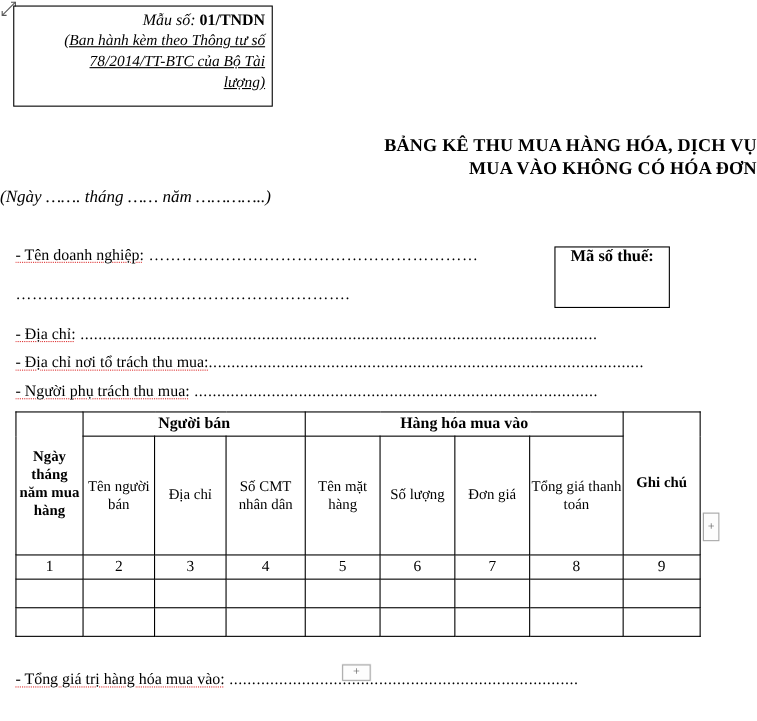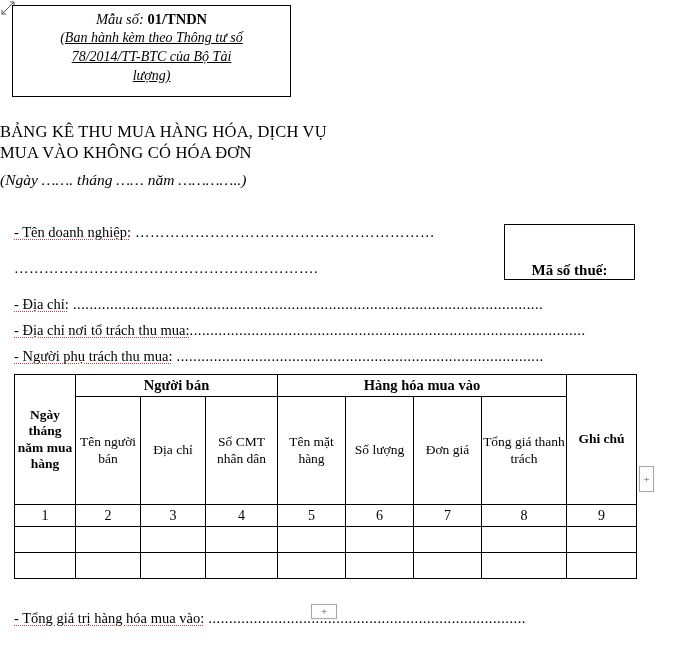--- a/index.html
+++ b/index.html
@@ -16,47 +16,47 @@
     width: 688px;
     height: 655px;
     background: #fff;
   }
 
   
   .form-code-box {
     position: absolute;
     left: 12px;
     top: 5px;
-    width: 279px;
+    width: 236px;
     height: 92px;
     border: 1px solid #000;
     padding: 4px 6px 2px 6px;
-    text-align: center;
+    text-align: right;
     line-height: 1.26;
   }
   .form-code-line1 {
     font-size: 14.5px;
     font-style: italic;
   }
   .form-code-line1 b { font-style: normal; font-weight: bold; }
   .form-code-sub {
     font-size: 14px;
     font-style: italic;
     margin-top: 1px;
     text-decoration: underline;
   }
 
   
   .doc-title {
     position: absolute;
     left: 0; right: 0;
     top: 122px;
-    text-align: left;
+    text-align: right;
     font-size: 16.5px;
-    font-weight: normal;
+    font-weight: bold;
     letter-spacing: .2px;
   }
   .doc-title .l2 { display: block; margin-top: 1px; }
   .doc-subtitle {
     position: absolute;
     left: 0; right: 0;
     top: 171px;
     text-align: left;
     font-size: 15.5px;
     font-style: italic;
@@ -79,25 +79,25 @@
   }
   .dots { letter-spacing: .5px; }
   .spell { text-decoration: underline; text-decoration-style: dotted;
            text-decoration-color: #d33; text-decoration-thickness: 1px;
            text-underline-offset: 2px; }
 
   .tax-box {
     position: absolute;
     left: 504px;
     top: 224px;
-    width: 131px;
+    width: 105px;
     height: 56px;
     border: 1px solid #000;
     display: flex;
-    align-items: flex-end;
+    align-items: flex-start;
     justify-content: center;
     font-size: 15px;
     font-weight: bold;
   }
 
   
   table.kt {
     position: absolute;
     left: 14px;
     top: 374px;
@@ -230,21 +230,21 @@
         <td colspan="4" class="grp-head bold">Hàng hóa mua vào</td>
         <td rowspan="2" class="col-head bold">Ghi chú</td>
       </tr>
       <tr>
         <td class="col-head">Tên người bán</td>
         <td class="col-head">Địa chỉ</td>
         <td class="col-head">Số CMT nhân dân</td>
         <td class="col-head">Tên mặt hàng</td>
         <td class="col-head">Số lượng</td>
         <td class="col-head">Đơn giá</td>
-        <td class="col-head">Tổng giá thanh trách</td>
+        <td class="col-head">Tổng giá thanh toán</td>
       </tr>
       <tr class="num-row">
         <td>1</td>
         <td>2</td>
         <td>3</td>
         <td>4</td>
         <td>5</td>
         <td>6</td>
         <td>7</td>
         <td>8</td>

